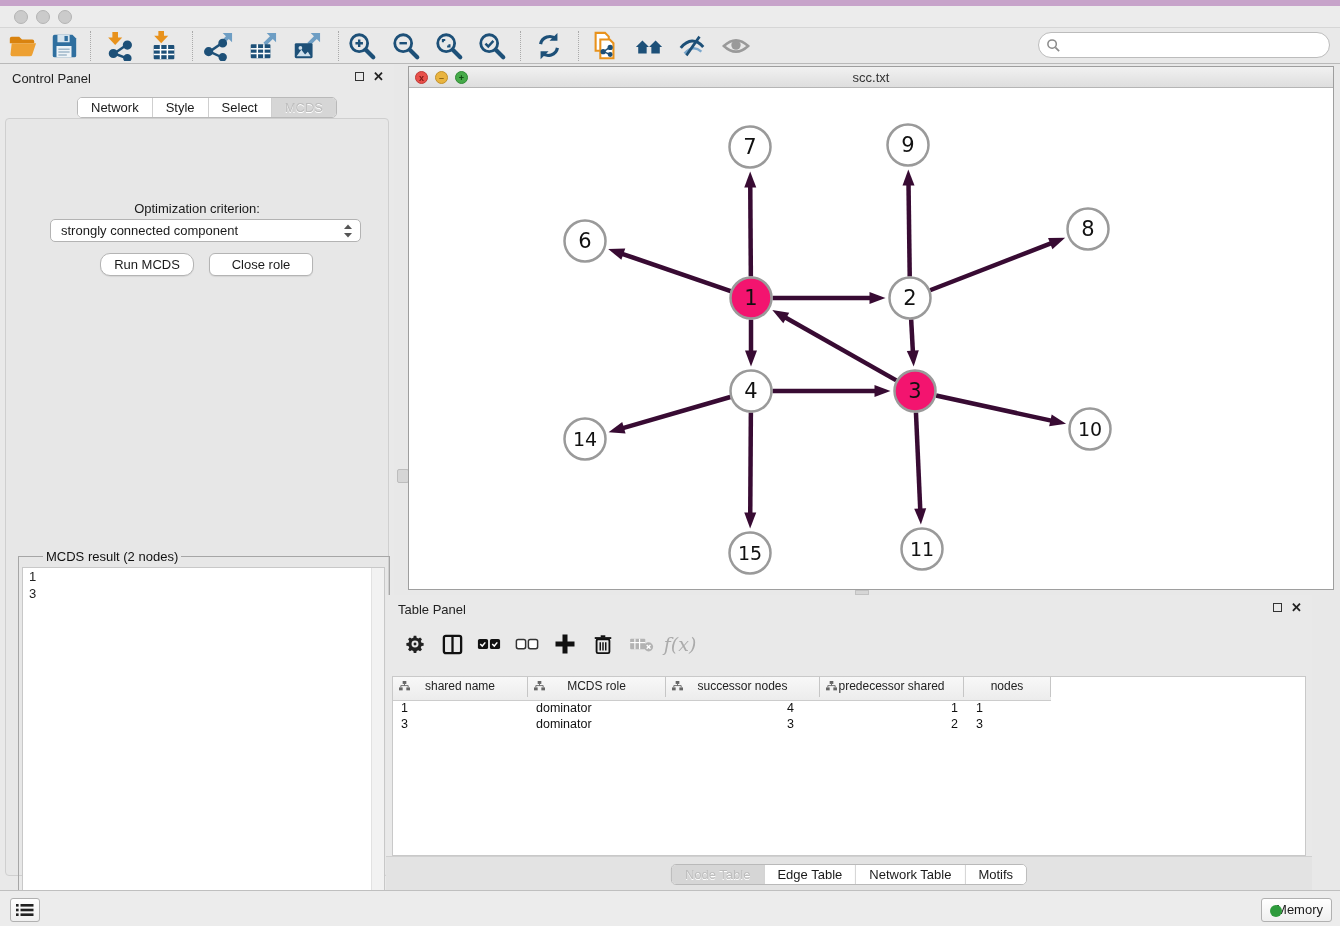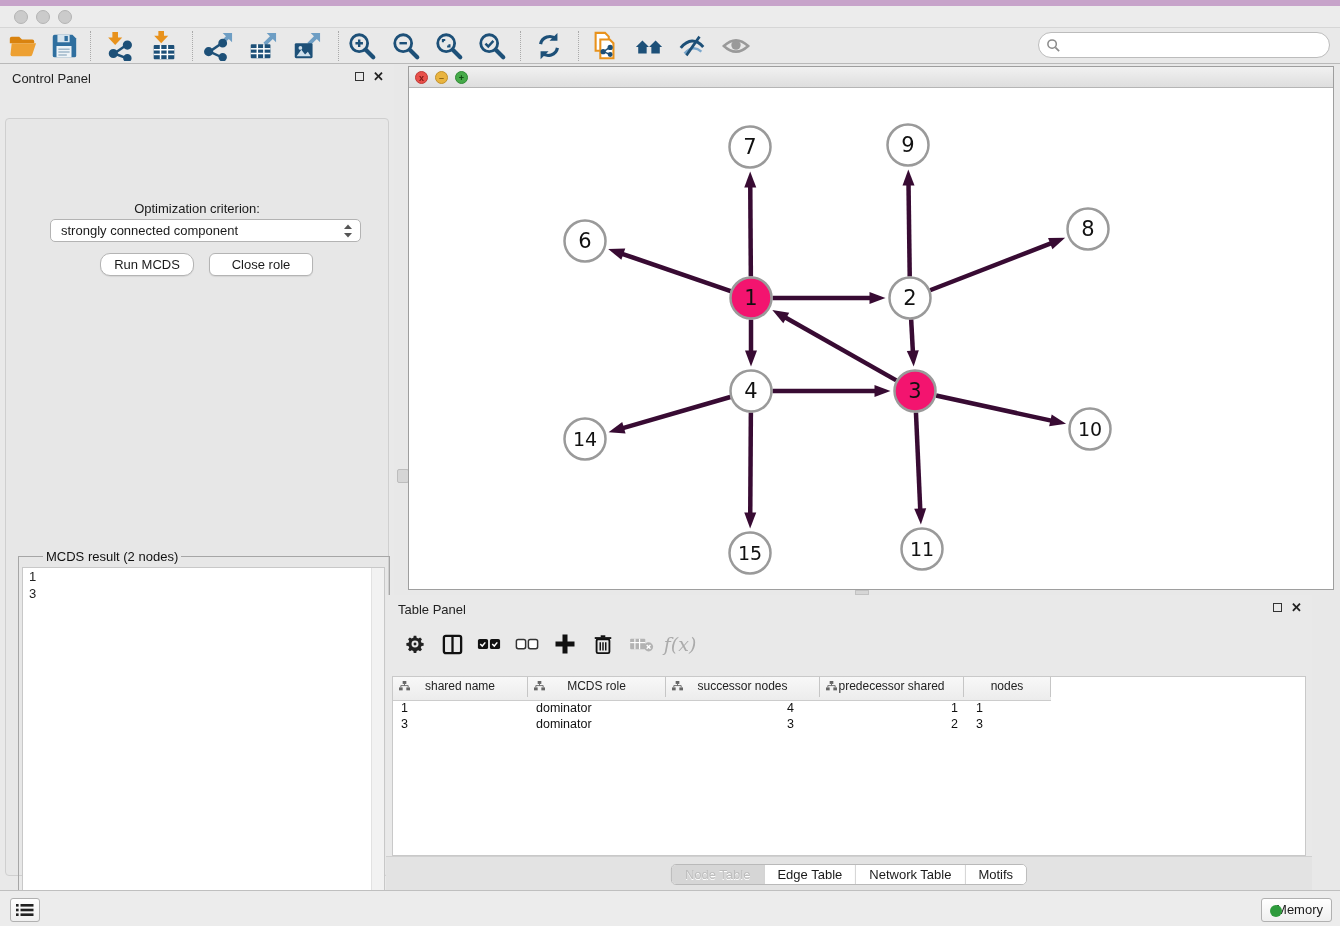--- a/index.html
+++ b/index.html
@@ -294,20 +294,26 @@
       <input placeholder="" style="">
     </div>
   </div>
 
   <div class="control-panel">
     <div class="panel-head">
       <span class="panel-title">Control Panel</span>
       <span class="float-ic cp-float"></span>
       <span class="close-ic cp-close">✕</span>
     </div>
+    <div class="seg cp-tabs">
+      <div class="sg">Network</div>
+      <div class="sg">Style</div>
+      <div class="sg">Select</div>
+      <div class="sg on">MCDS</div>
+    </div>
     <div class="cp-body">
       <div class="opt-label">Optimization criterion:</div>
       <div class="dropdown">
         <span class="dval">strongly connected component</span>
         <svg class="stepper" width="14" height="18" viewBox="0 0 14 18">
           <path d="M3 7 l4-4.5 4 4.5 z" fill="#555"></path>
             <path d="M3 11 l4 4.5 4-4.5 z" fill="#555"></path>
         </svg>
       </div>
       <div class="btn btn-run">Run MCDS</div>
@@ -323,20 +329,21 @@
     </div>
   </div>
 
   <div class="v-grip"></div>
 
   <div class="net-window">
     <div class="net-titlebar">
       <div class="light red">x</div>
       <div class="light yellow">–</div>
       <div class="light green">+</div>
+      <div class="net-title">scc.txt</div>
     </div>
     <svg id="graph-svg" class="net-canvas" viewBox="0 0 924 501">
         <line x1="341.8576190162586" y1="188.5004714550419" x2="341.25496129646723" y2="97.49915576655292" stroke="#380b33" stroke-width="4.5"></line>
         <polygon points="341.1622480977519,83.49946276053367 347.268074470292,99.45937768224908 335.26833760798974,99.53884613829081" fill="#380b33"></polygon>
         <line x1="321.66538560068005" y1="203.01763240505278" x2="212.41314671506134" y2="165.50330941420782" stroke="#380b33" stroke-width="4.5"></line>
         <polygon points="199.17200245503903,160.95665144540496 216.2533064531229,160.47805586974152 212.35617105129188,171.82760809261777" fill="#380b33"></polygon>
         <line x1="363.5" y1="210" x2="462.5" y2="210" stroke="#380b33" stroke-width="4.5"></line>
         <polygon points="476.5,210 460.5,216 460.5,204" fill="#380b33"></polygon>
         <line x1="342" y1="231.5" x2="342" y2="264.5" stroke="#380b33" stroke-width="4.5"></line>
         <polygon points="342,278.5 336,262.5 348,262.5" fill="#380b33"></polygon>

